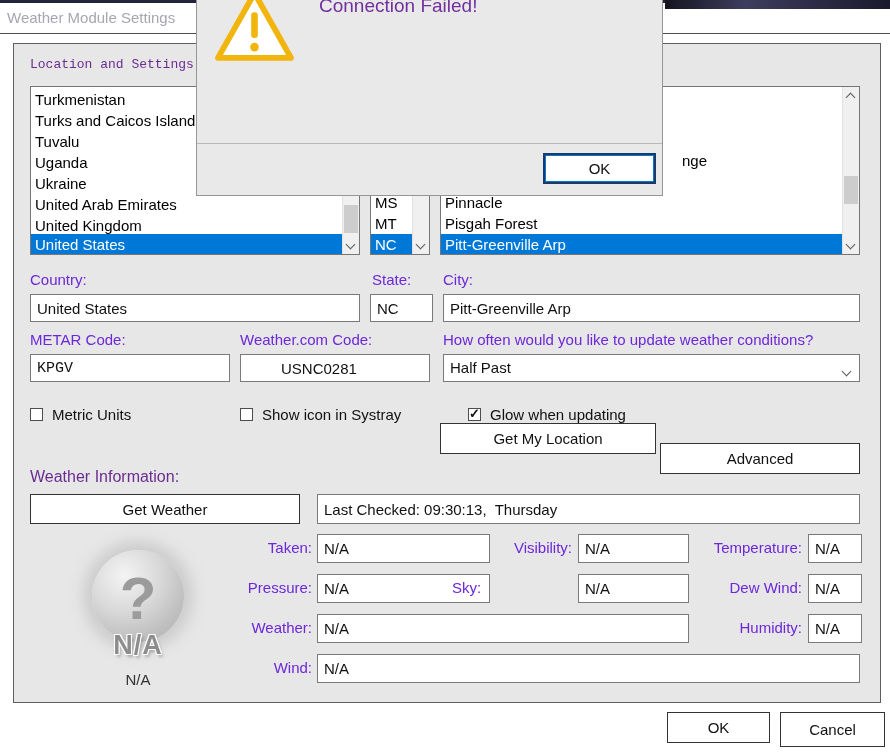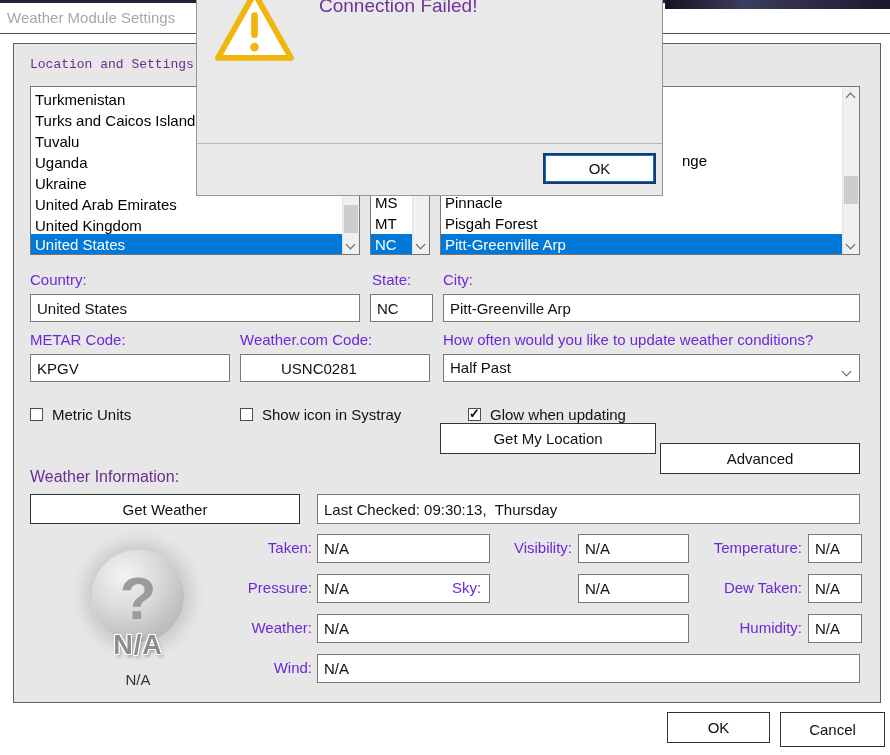--- a/index.html
+++ b/index.html
@@ -135,21 +135,21 @@
 <div class="abs flabel" style="left:30px; top:271px">Country:</div>
 <div class="abs flabel" style="left:372px; top:271px">State:</div>
 <div class="abs flabel" style="left:443px; top:271px">City:</div>
 <input class="tf" style="left: 30px; top: 294px; width: 330px;" readonly="" value="United States">
 <input class="tf" style="left: 370px; top: 294px; width: 63px;" readonly="" value="NC">
 <input class="tf" style="left: 443px; top: 294px; width: 417px;" readonly="" value="Pitt-Greenville Arp">
 
 <div class="abs flabel" style="left:30px; top:331px">METAR Code:</div>
 <div class="abs flabel" style="left:240px; top:331px">Weather.com Code:</div>
 <div class="abs flabel" style="left:443px; top:331px">How often would you like to update weather conditions?</div>
-<input class="tf" style="left: 30px; top: 354px; width: 200px;" readonly="" value="KPGV">
+<input class="tf" style="left: 30px; top: 354px; width: 200px; font-family: Liberation Mono, monospace;" readonly="" value="KPGV">
 <input class="tf" style="left: 240px; top: 354px; width: 190px; padding-left: 40px;" readonly="" value="USNC0281">
 <div class="abs combo" style="left:443px; top:354px; width:417px">
   <span>Half Past</span>
   <i class="chev down cv"></i>
 </div>
 
 <div class="abs cb" style="left:30px; top:406px">
   <span class="box"></span>
   <span class="cblabel">Metric Units</span>
 </div>
@@ -181,21 +181,21 @@
 <input class="tf" style="left: 317px; top: 534px; width: 173px; height: 29px;" readonly="" value="N/A">
 <div class="abs flabel" style="left:460px; top:539px; width:112px; text-align:right">Visibility:</div>
 <input class="tf" style="left: 578px; top: 534px; width: 111px; height: 29px;" readonly="" value="N/A">
 <div class="abs flabel" style="left:690px; top:539px; width:112px; text-align:right">Temperature:</div>
 <input class="tf" style="left: 808px; top: 534px; width: 54px; height: 29px;" readonly="" value="N/A">
 
 <div class="abs flabel" style="left:200px; top:579px; width:112px; text-align:right">Pressure:</div>
 <input class="tf" style="left: 317px; top: 574px; width: 173px; height: 29px;" readonly="" value="N/A">
 <div class="abs flabel" style="left:452px; top:579px; width:112px; text-align:left">Sky:</div>
 <input class="tf" style="left: 578px; top: 574px; width: 111px; height: 29px;" readonly="" value="N/A">
-<div class="abs flabel" style="left:690px; top:579px; width:112px; text-align:right">Dew Taken:</div>
+<div class="abs flabel" style="left:690px; top:579px; width:112px; text-align:right">Dew Wind:</div>
 <input class="tf" style="left: 808px; top: 574px; width: 54px; height: 29px;" readonly="" value="N/A">
 
 <div class="abs flabel" style="left:200px; top:619px; width:112px; text-align:right">Weather:</div>
 <input class="tf" style="left: 317px; top: 614px; width: 372px; height: 29px;" readonly="" value="N/A">
 <div class="abs flabel" style="left:690px; top:619px; width:112px; text-align:right">Humidity:</div>
 <input class="tf" style="left: 808px; top: 614px; width: 54px; height: 29px;" readonly="" value="N/A">
 
 <div class="abs flabel" style="left:200px; top:659px; width:112px; text-align:right">Wind:</div>
 <input class="tf" style="left: 317px; top: 654px; width: 543px; height: 29px;" readonly="" value="N/A">
 

